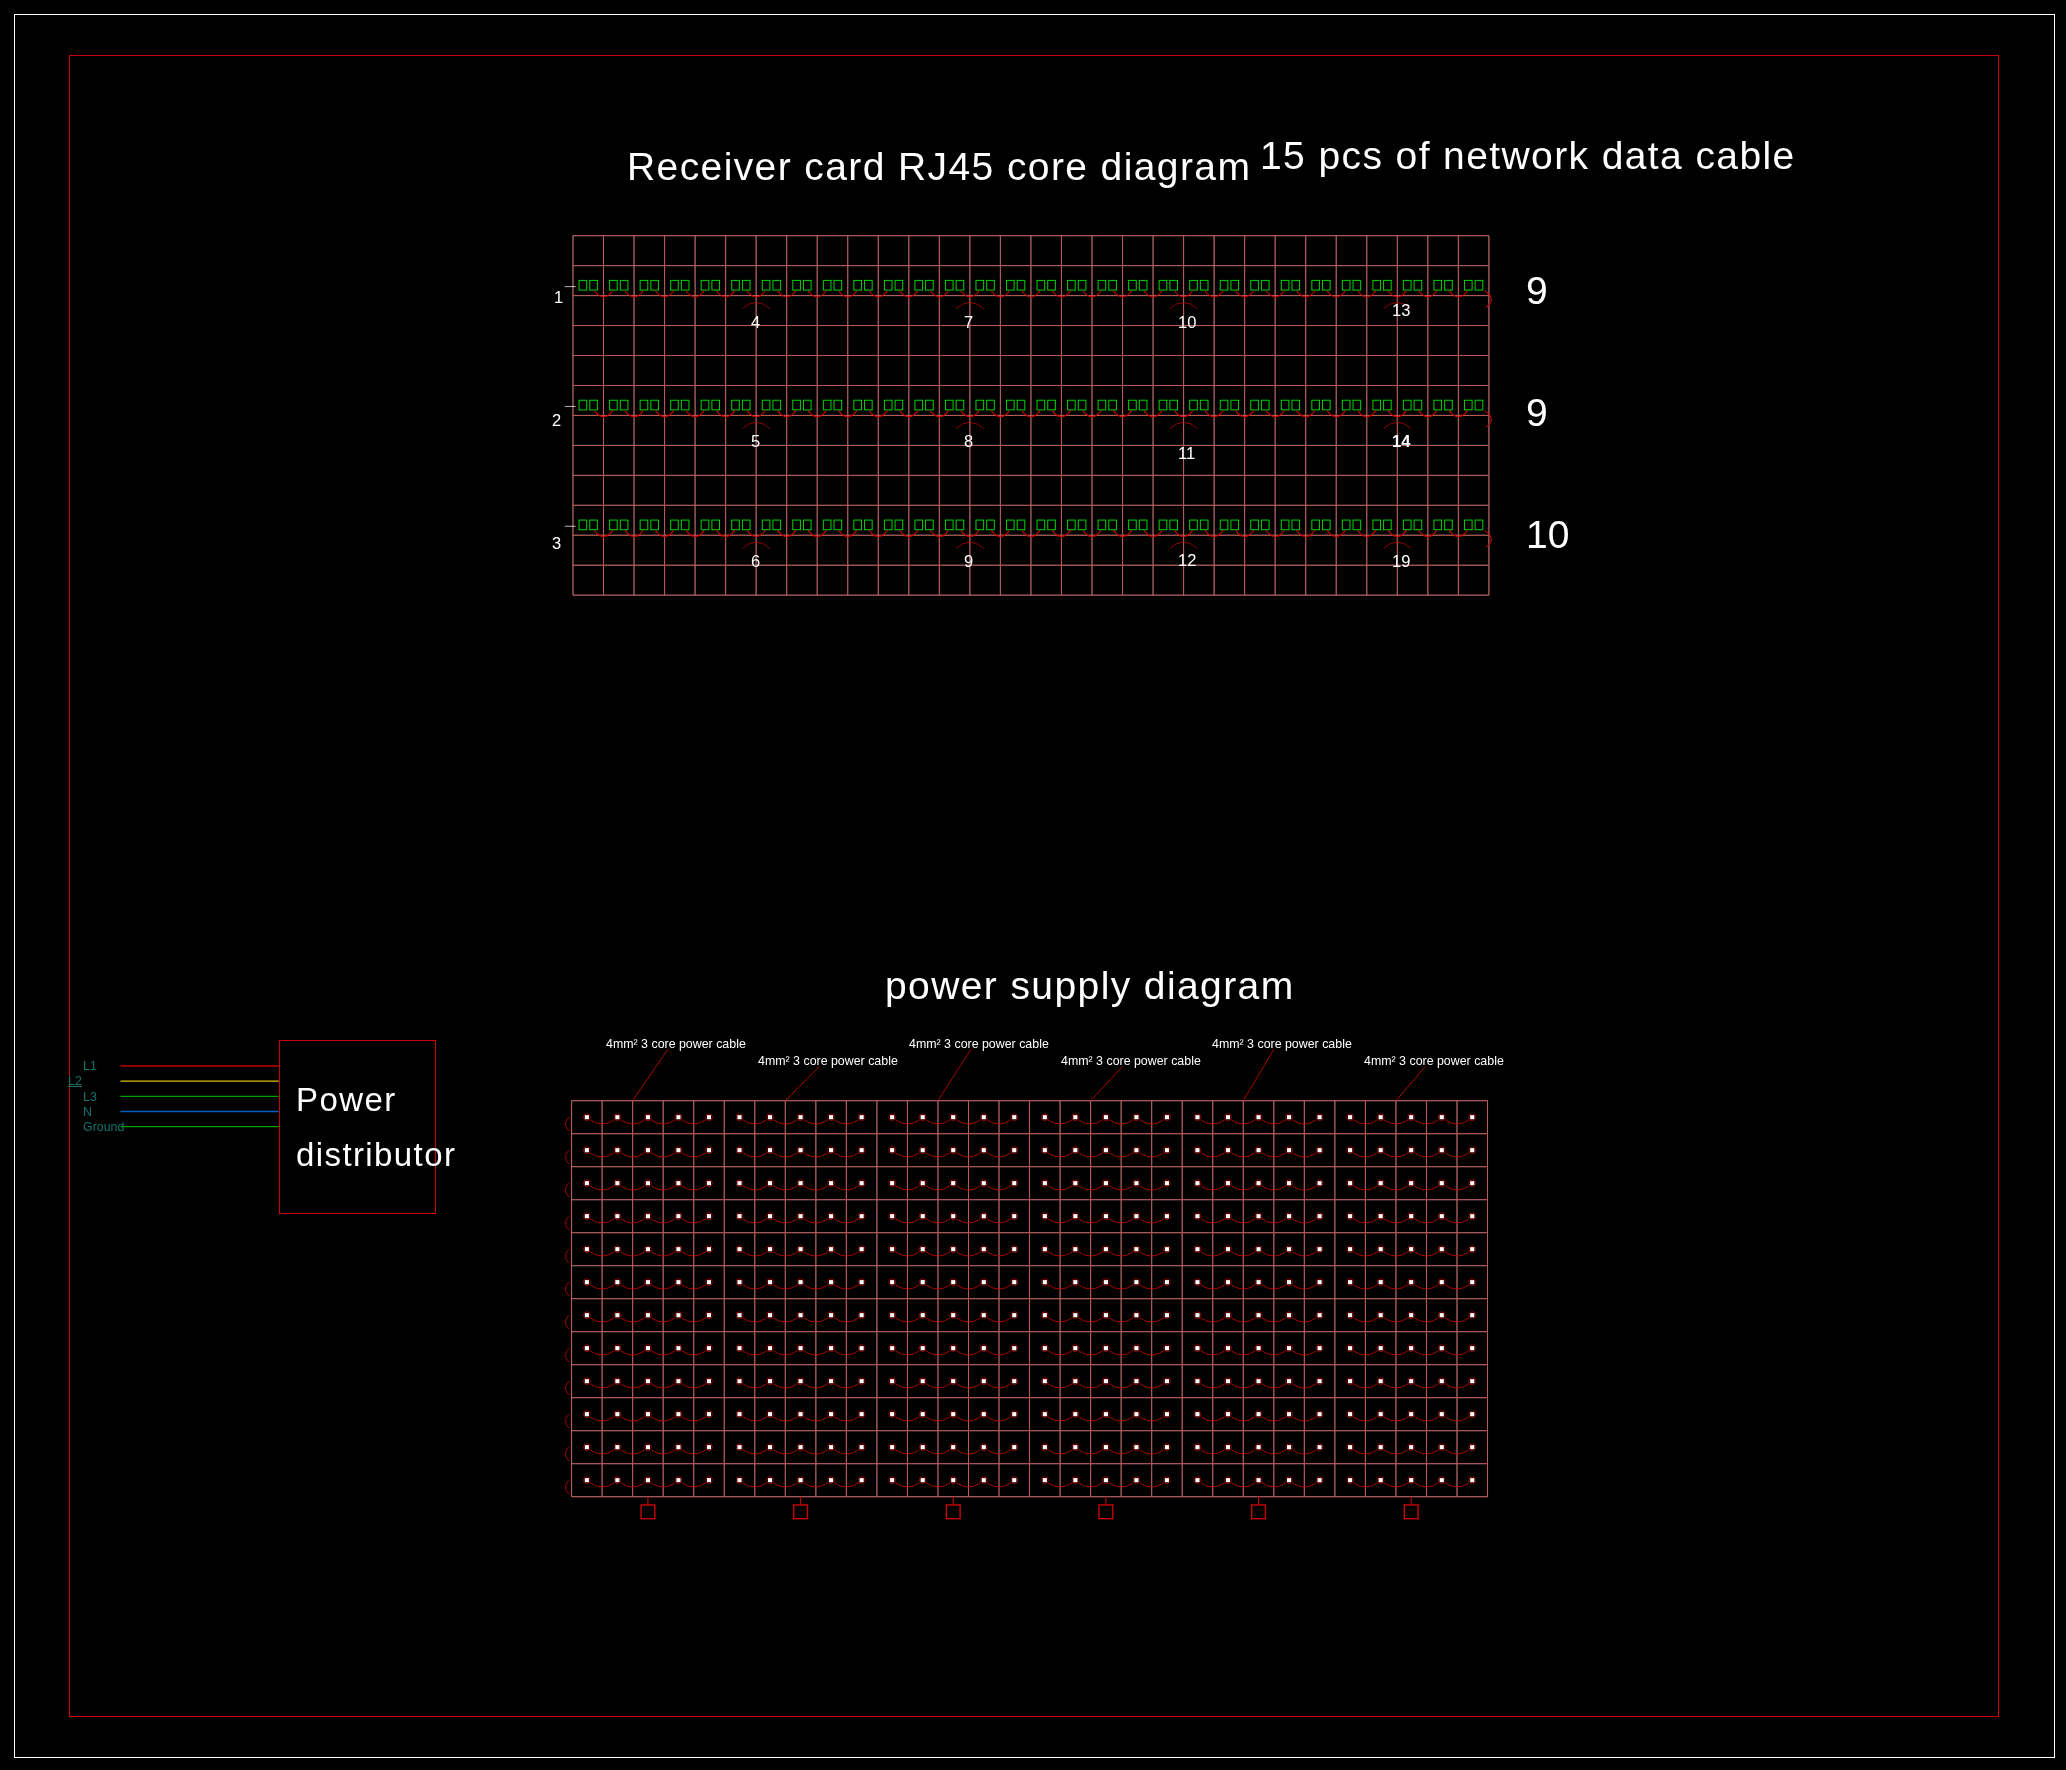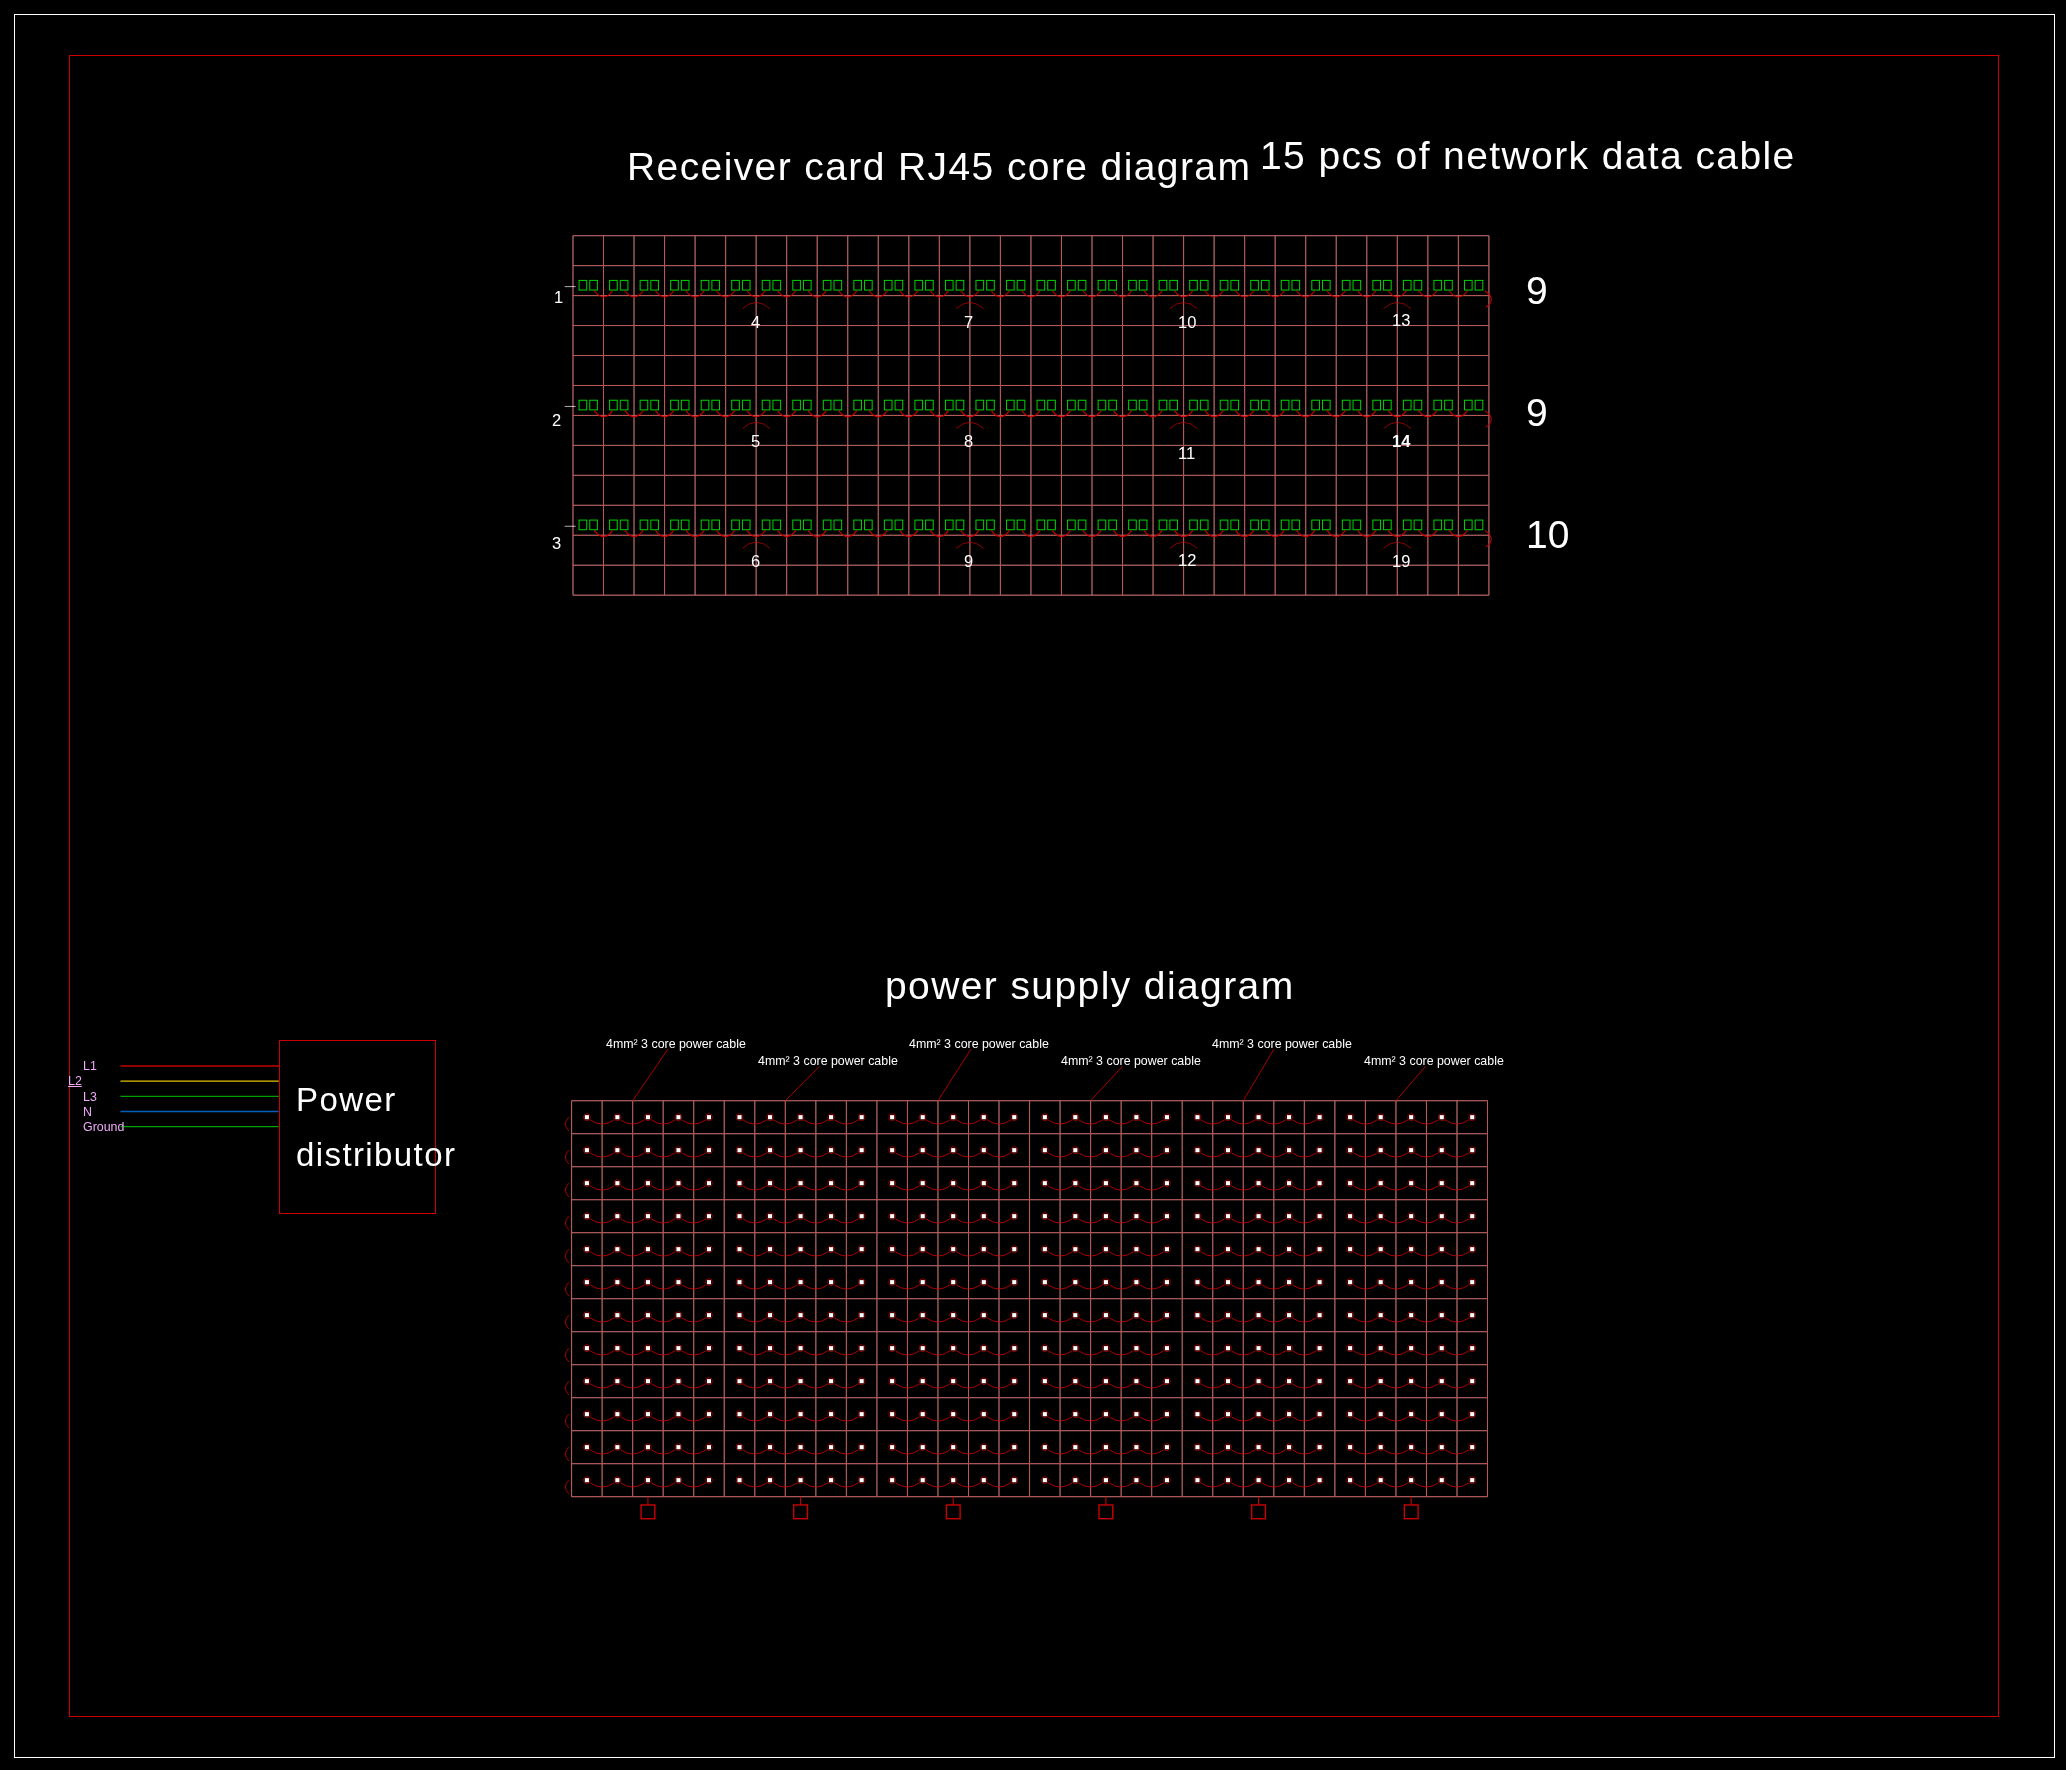--- a/index.html
+++ b/index.html
@@ -3,21 +3,21 @@
 <meta charset="utf-8">
 <style>
   html,body{margin:0;padding:0;background:#000;width:2066px;height:1771px;overflow:hidden;font-family:"Arial Narrow",Arial,sans-serif;color:#fff;font-weight:300;font-stretch:condensed}
   .frame-outer{position:absolute;left:13.8px;top:13.8px;width:2039px;height:1742px;border:1.4px solid #fff}
   .frame-inner{position:absolute;left:69px;top:55px;width:1928px;height:1660px;border:1.4px solid #c00}
   .abs{position:absolute}
   .title{font-size:39px;letter-spacing:1.4px}
   .right-num{font-size:39px}
   .small-num{font-size:16.5px;color:#fff}
   .cable-lbl{font-size:12.4px;color:#fff}
-  .legend-lbl{font-size:12.4px;color:#f0abfc}
+  .legend-lbl{font-size:12.4px;color:#0f766e}
   .pd-box{border:1.4px solid #c00}
   .pd-text{font-size:33px;letter-spacing:1.4px}
   svg{position:absolute;overflow:visible}
 </style>
 </head>
 <body>
 
 <div class="frame-outer"></div>
 <div class="frame-inner"></div>
 
@@ -405,21 +405,21 @@
 <div class="abs small-num" style="left:552px;top:411px">2</div>
 <div class="abs small-num" style="left:552px;top:534px">3</div>
 <div class="abs right-num" style="left:1526px;top:269px">9</div>
 <div class="abs right-num" style="left:1526px;top:391px">9</div>
 <div class="abs right-num" style="left:1526px;top:513px">10</div>
 
 <div id="rj45-inner">
     <div class="abs small-num" style="left: 751px; top: 313px;">4</div>
     <div class="abs small-num" style="left: 964px; top: 313px;">7</div>
     <div class="abs small-num" style="left: 1178px; top: 313px;">10</div>
-    <div class="abs small-num" style="left: 1392px; top: 311px;">13</div>
+    <div class="abs small-num" style="left: 1392px; top: 301px;">13</div>
     <div class="abs small-num" style="left: 751px; top: 432px;">5</div>
     <div class="abs small-num" style="left: 964px; top: 432px;">8</div>
     <div class="abs small-num" style="left: 1178px; top: 444px;">11</div>
     <div class="abs small-num" style="left: 1392px; top: 432px; font-weight: bold;">14</div>
     <div class="abs small-num" style="left: 751px; top: 552px;">6</div>
     <div class="abs small-num" style="left: 964px; top: 552px;">9</div>
     <div class="abs small-num" style="left: 1178px; top: 551px;">12</div>
     <div class="abs small-num" style="left: 1392px; top: 552px;">19</div>
   </div>
 

